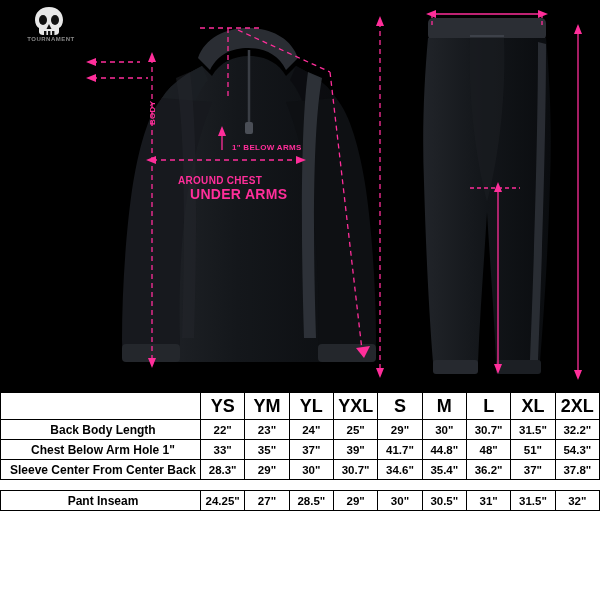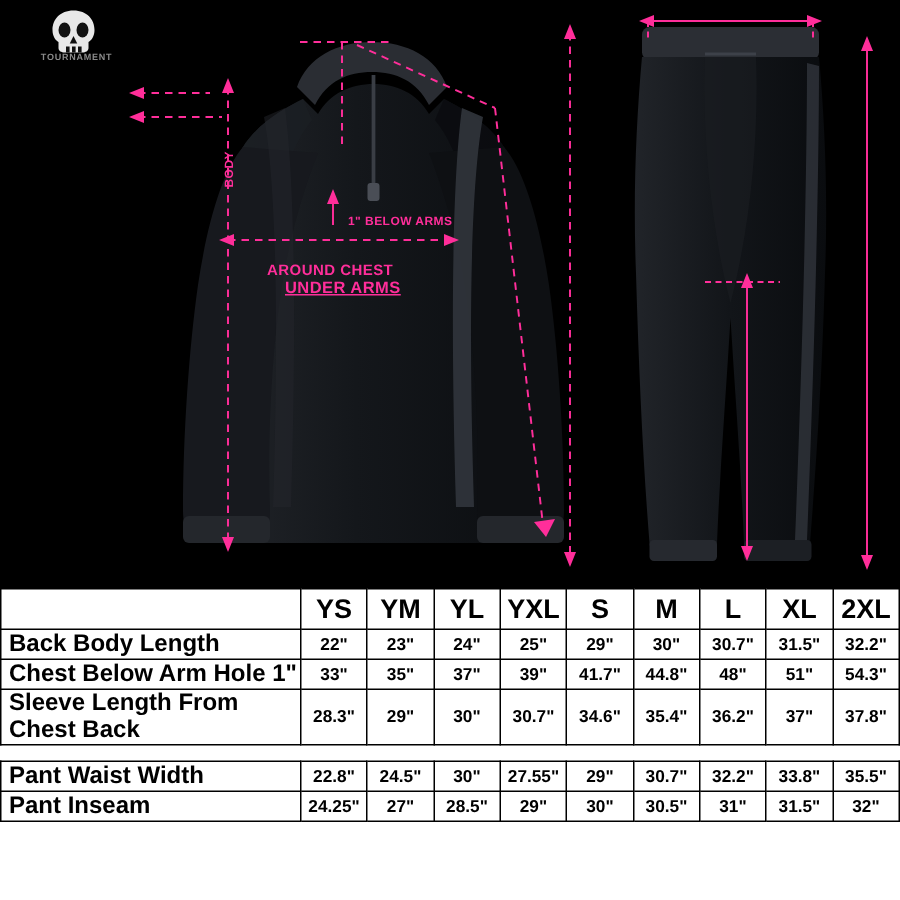--- a/index.html
+++ b/index.html
@@ -93,23 +93,23 @@
     border: 1px solid #000000;
     font-size: 11.5px;
     font-weight: bold;
     color: #000000;
     text-align: center;
     height: 19px;
     padding: 0;
     font-family: "Liberation Sans", sans-serif;
   }
   td.rowlabel {
-    text-align: left;
+    text-align: center;
     padding-left: 5px;
-    font-size: 16px;
+    font-size: 12px;
   }
   tr.headrow td { height: 26px; font-size: 18px; }
   tr.spacer td { height: 10px; border-left: 1px solid #000; border-right: 1px solid #000; }
   col.c0 { width: 200px; }
 </style>
 </head>
 <body>
 
 <div id="page">
 
@@ -237,21 +237,21 @@
         <line x1="470" y1="188" x2="520" y2="188" stroke-dasharray="4,3"></line>
       </g>
     </svg>
 
     <div class="mlabel vert" style="left:148px; top:125px;">BODY</div>
 
     <div class="mlabel" style="left:232px; top:143px;">1" BELOW ARMS</div>
 
     <div class="mlabel" style="left:178px; top:175px; font-size:10px;">AROUND CHEST</div>
 
-    <div class="mlabel" style="left:190px; top:186px; font-size:11px;text-decoration:underline;">UNDER ARMS</div>
+    <div class="mlabel" style="left:190px; top:186px; font-size:14px;">UNDER ARMS</div>
   </div>
 
   <div id="table-wrap">
     <table>
       <colgroup>
         <col class="c0">
         <col span="9">
       </colgroup>
       <tbody id="tbody">
           <tr class="headrow">
@@ -284,21 +284,21 @@
             <td>35"</td>
             <td>37"</td>
             <td>39"</td>
             <td>41.7"</td>
             <td>44.8"</td>
             <td>48"</td>
             <td>51"</td>
             <td>54.3"</td>
           </tr>
           <tr>
-            <td class="rowlabel">Sleeve Length From Chest Back</td>
+            <td class="rowlabel">Sleeve Center From Center Back</td>
             <td>28.3"</td>
             <td>29"</td>
             <td>30"</td>
             <td>30.7"</td>
             <td>34.6"</td>
             <td>35.4"</td>
             <td>36.2"</td>
             <td>37"</td>
             <td>37.8"</td>
           </tr>
@@ -306,32 +306,20 @@
             <td style="border: none;"></td>
             <td style="border: none;"></td>
             <td style="border: none;"></td>
             <td style="border: none;"></td>
             <td style="border: none;"></td>
             <td style="border: none;"></td>
             <td style="border: none;"></td>
             <td style="border: none;"></td>
             <td style="border: none;"></td>
             <td style="border: none;"></td>
-          </tr>
-          <tr>
-            <td class="rowlabel">Pant Waist Width</td>
-            <td>22.8"</td>
-            <td>24.5"</td>
-            <td>30"</td>
-            <td>27.55"</td>
-            <td>29"</td>
-            <td>30.7"</td>
-            <td>32.2"</td>
-            <td>33.8"</td>
-            <td>35.5"</td>
           </tr>
           <tr>
             <td class="rowlabel">Pant Inseam</td>
             <td>24.25"</td>
             <td>27"</td>
             <td>28.5"</td>
             <td>29"</td>
             <td>30"</td>
             <td>30.5"</td>
             <td>31"</td>

